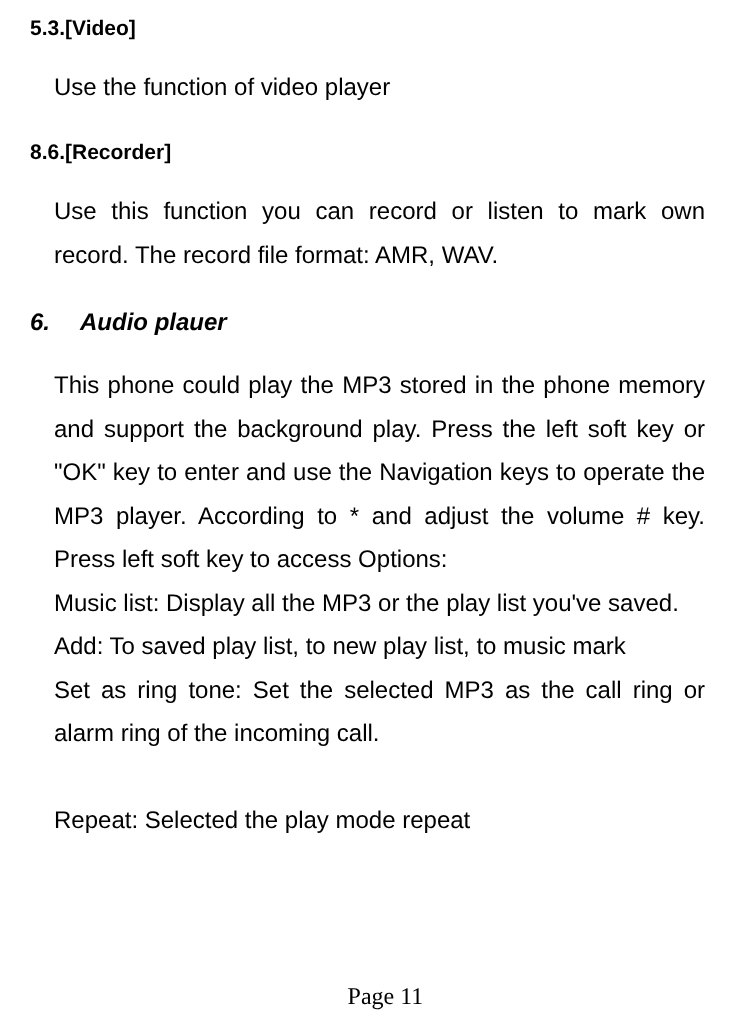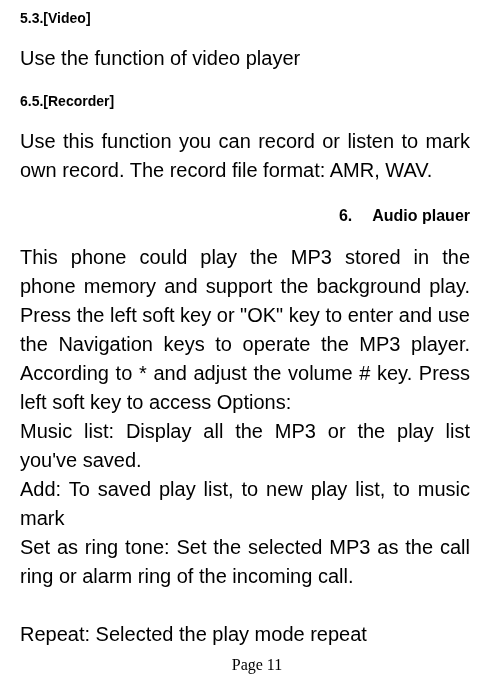--- a/index.html
+++ b/index.html
@@ -17,33 +17,34 @@
     height: 686px;
     padding: 10px 20px 0 20px;
     position: relative;
   }
   .sec-heading {
     font-weight: bold;
     font-size: 14px;
     margin: 0 0 18px 0;
   }
   .body-text {
-    font-size: 20px;
+    font-size: 16px;
     line-height: 29px;
-    margin: 0 0 22px 0;
+    margin: 0 0 22px 16px;
     text-align: justify;
   }
   .body-text.tight {
     margin-bottom: 20px;
   }
   .chapter-heading {
     font-weight: bold;
     font-size: 16px;
-    text-align: right;
+    text-align: left;
     margin: 0 0 18px 0;
+    font-style: italic;
   }
   .chapter-heading .num {
     display: inline-block;
     margin-right: 20px;
   }
   .footer {
     position: absolute;
     bottom: 12px;
     left: 12px;
     width: 100%;
@@ -53,21 +54,21 @@
   }
 </style>
 </head>
 <body>
 
 <div class="page">
 
   <div class="sec-heading">5.3.[Video]</div>
   <div class="body-text tight">Use the function of video player</div>
 
-  <div class="sec-heading">6.5.[Recorder]</div>
+  <div class="sec-heading">8.6.[Recorder]</div>
   <div class="body-text">Use this function you can record or listen to mark own record. The record file format: AMR, WAV.</div>
 
   <div class="chapter-heading">
     <span class="num">6.</span><span>Audio plauer</span>
   </div>
 
   <div class="body-text" style="margin-bottom:0;">
     <span>This phone could play the MP3 stored in the phone memory and support the background play. Press the left soft key or "OK" key to enter and use the Navigation keys to operate the MP3 player. According to * and adjust the volume # key. Press left soft key to access Options:</span><br>
     <span>Music list: Display all the MP3 or the play list you've saved.</span><br>
     <span>Add: To saved play list, to new play list, to music mark</span><br>

